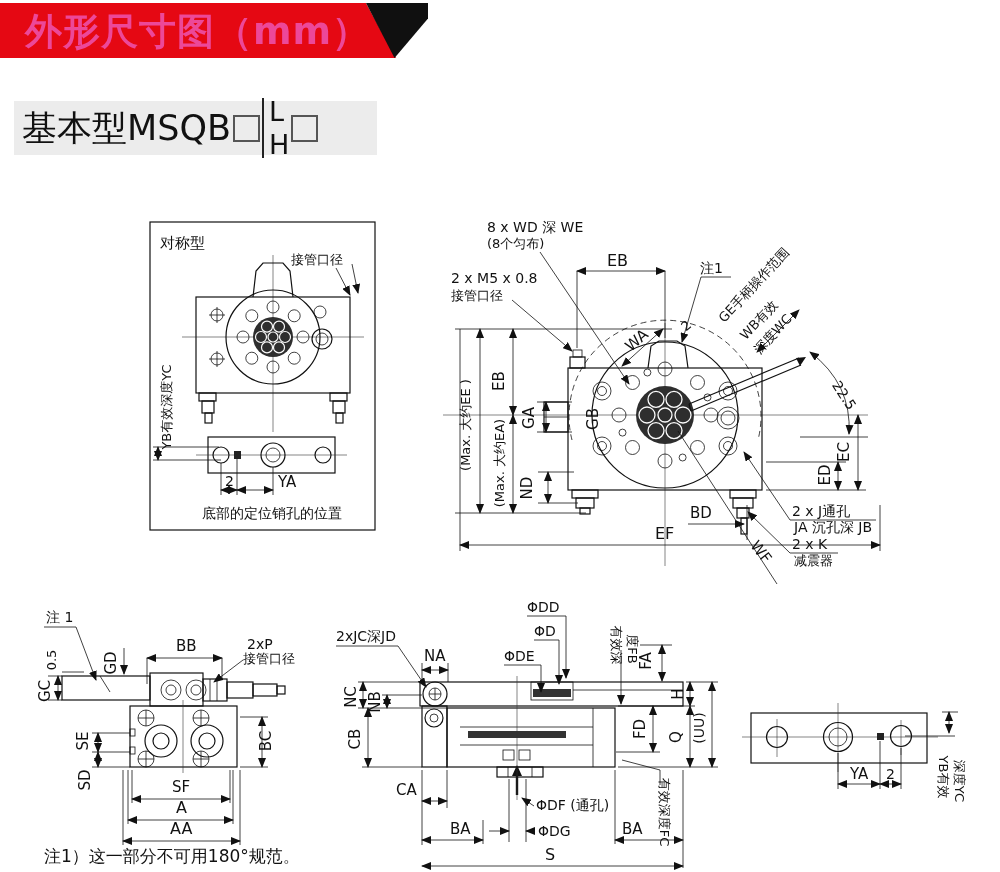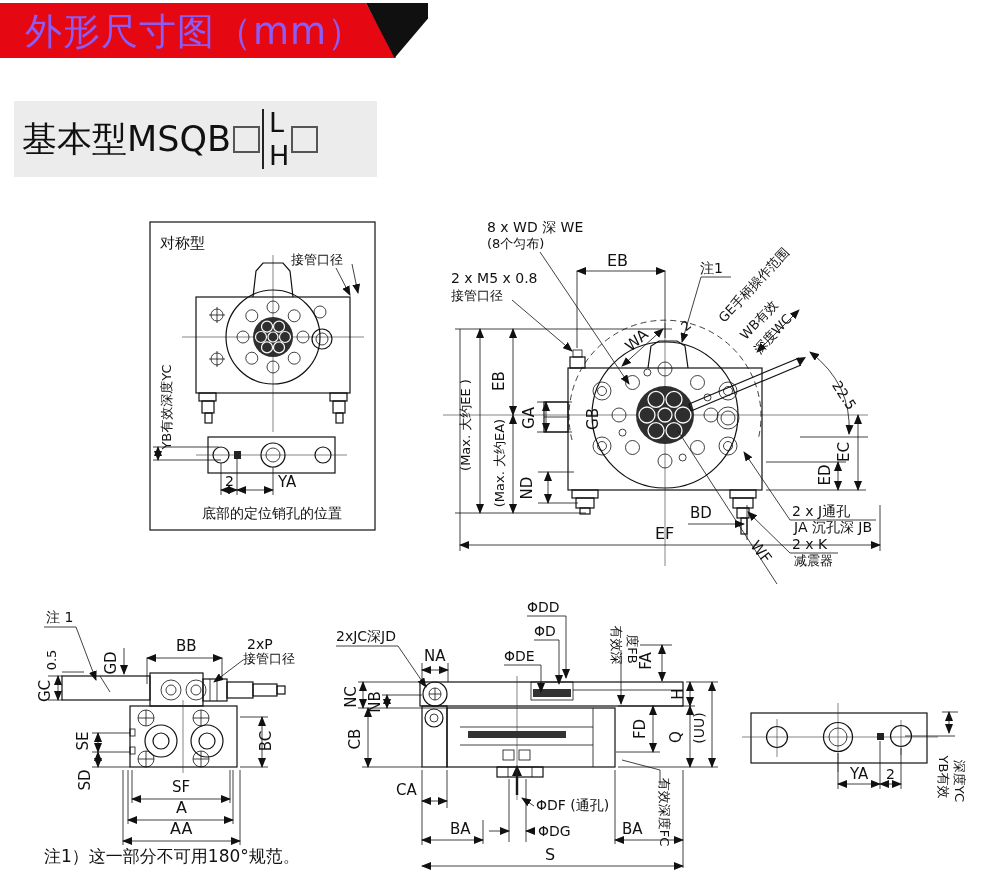--- a/index.html
+++ b/index.html
@@ -1,21 +1,21 @@
 <!DOCTYPE html>
 <html><head>
 <meta charset="utf-8">
 <style>
   html,body{margin:0;padding:0;background:#fff}
   .page{position:relative;width:1000px;height:872px;background:#fff;overflow:hidden;font-family:"DejaVu Sans",sans-serif}
   .banner{position:absolute;left:0;top:3px;width:430px;height:55px}
   .banner-red{position:absolute;left:0;top:0;width:396px;height:55px;background:#e50813;clip-path:polygon(0 0,92.4% 0,100% 100%,0 100%)}
   .banner-black{position:absolute;top:0;left:366px;width:62px;height:55px;background:#101010;clip-path:polygon(0 0,100% 0,100% 28%,46% 100%)}
-  .banner-title{position:absolute;left:25px;top:4px;font-weight:normal;font-size:37px;color:#8b5cf6;letter-spacing:1px}
-  .model{position:absolute;left:14px;top:101px;width:363px;height:76px;background:#ececec;display:flex;align-items:center}
+  .banner-title{position:absolute;left:25px;top:4px;font-weight:bold;font-size:37px;color:#ec4899;letter-spacing:1px}
+  .model{position:absolute;left:14px;top:101px;width:363px;height:54px;background:#ececec;display:flex;align-items:center}
   .model-text{font-size:35px;color:#111;margin-left:8px;white-space:nowrap}
   .mbox{width:23px;height:23px;border:2px solid #555;display:inline-block;margin:0 2px;flex:none}
   .lh{display:inline-flex;flex-direction:column;border-left:2px solid #222;padding-left:5px;font-size:27px;line-height:27px;height:60px;justify-content:space-between;color:#111}
   svg{position:absolute;left:0;top:0}
   .ln{fill:none;stroke:#111;stroke-width:1.2}
   .tn{fill:none;stroke:#111;stroke-width:0.8}
   .cl{fill:none;stroke:#333;stroke-width:0.6}
   .dash{stroke-dasharray:6 4}
   .dim{fill:none;stroke:#111;stroke-width:0.8}
   text{fill:#111;font-family:"DejaVu Sans",sans-serif}

